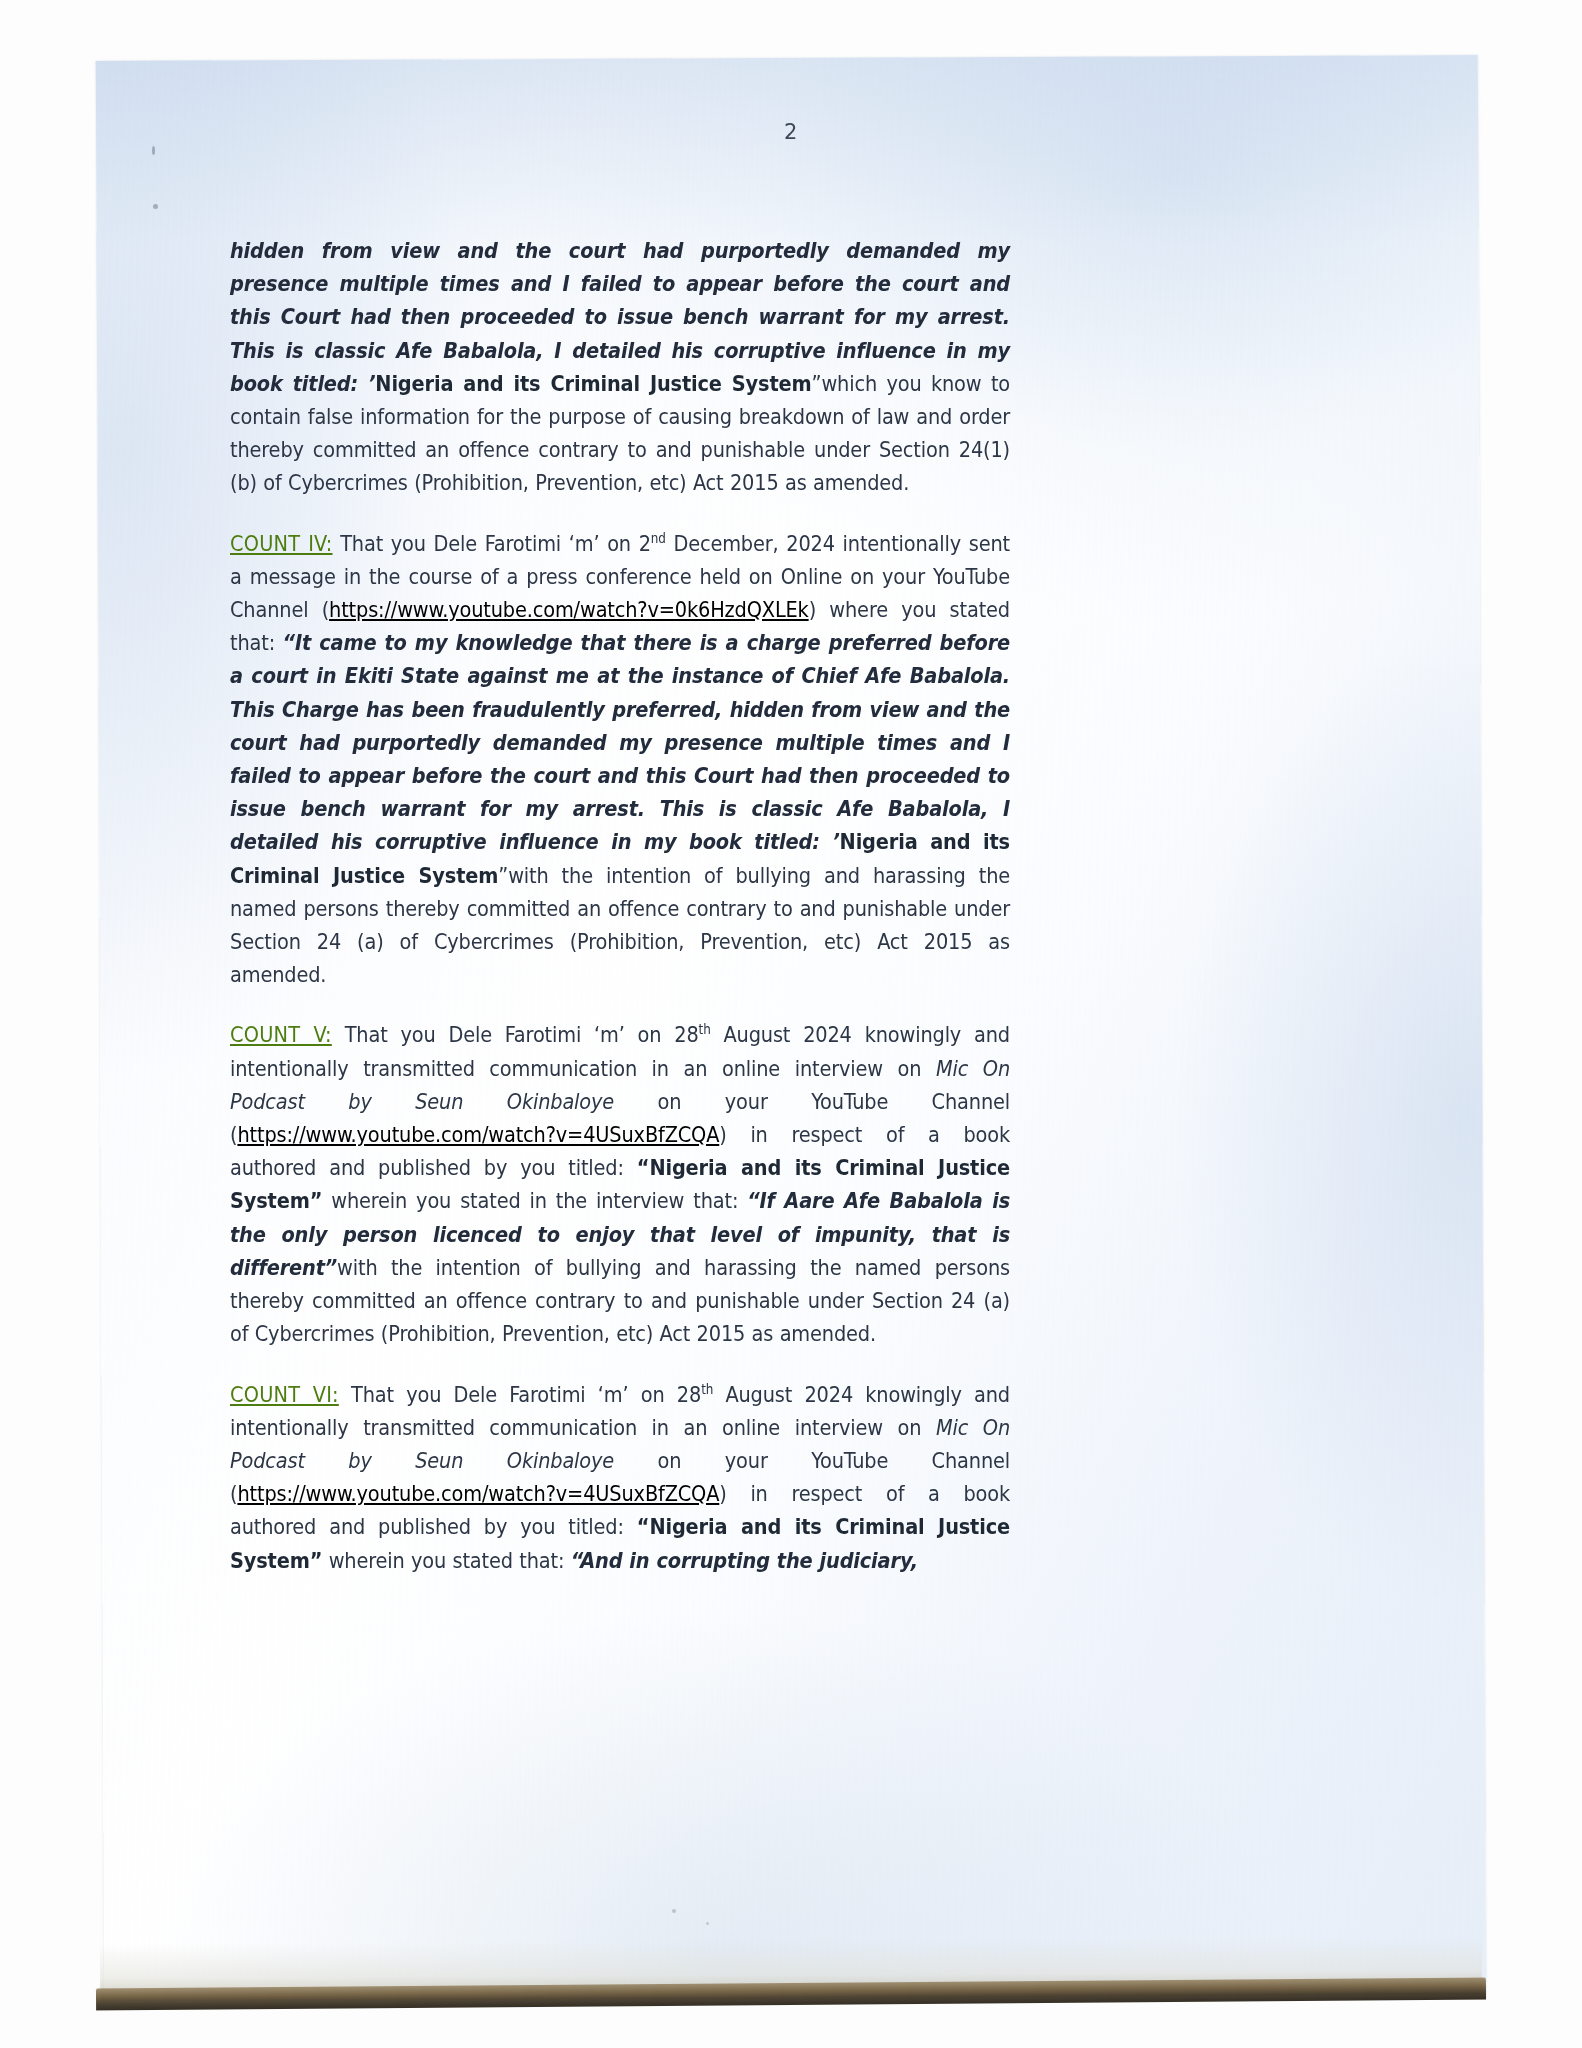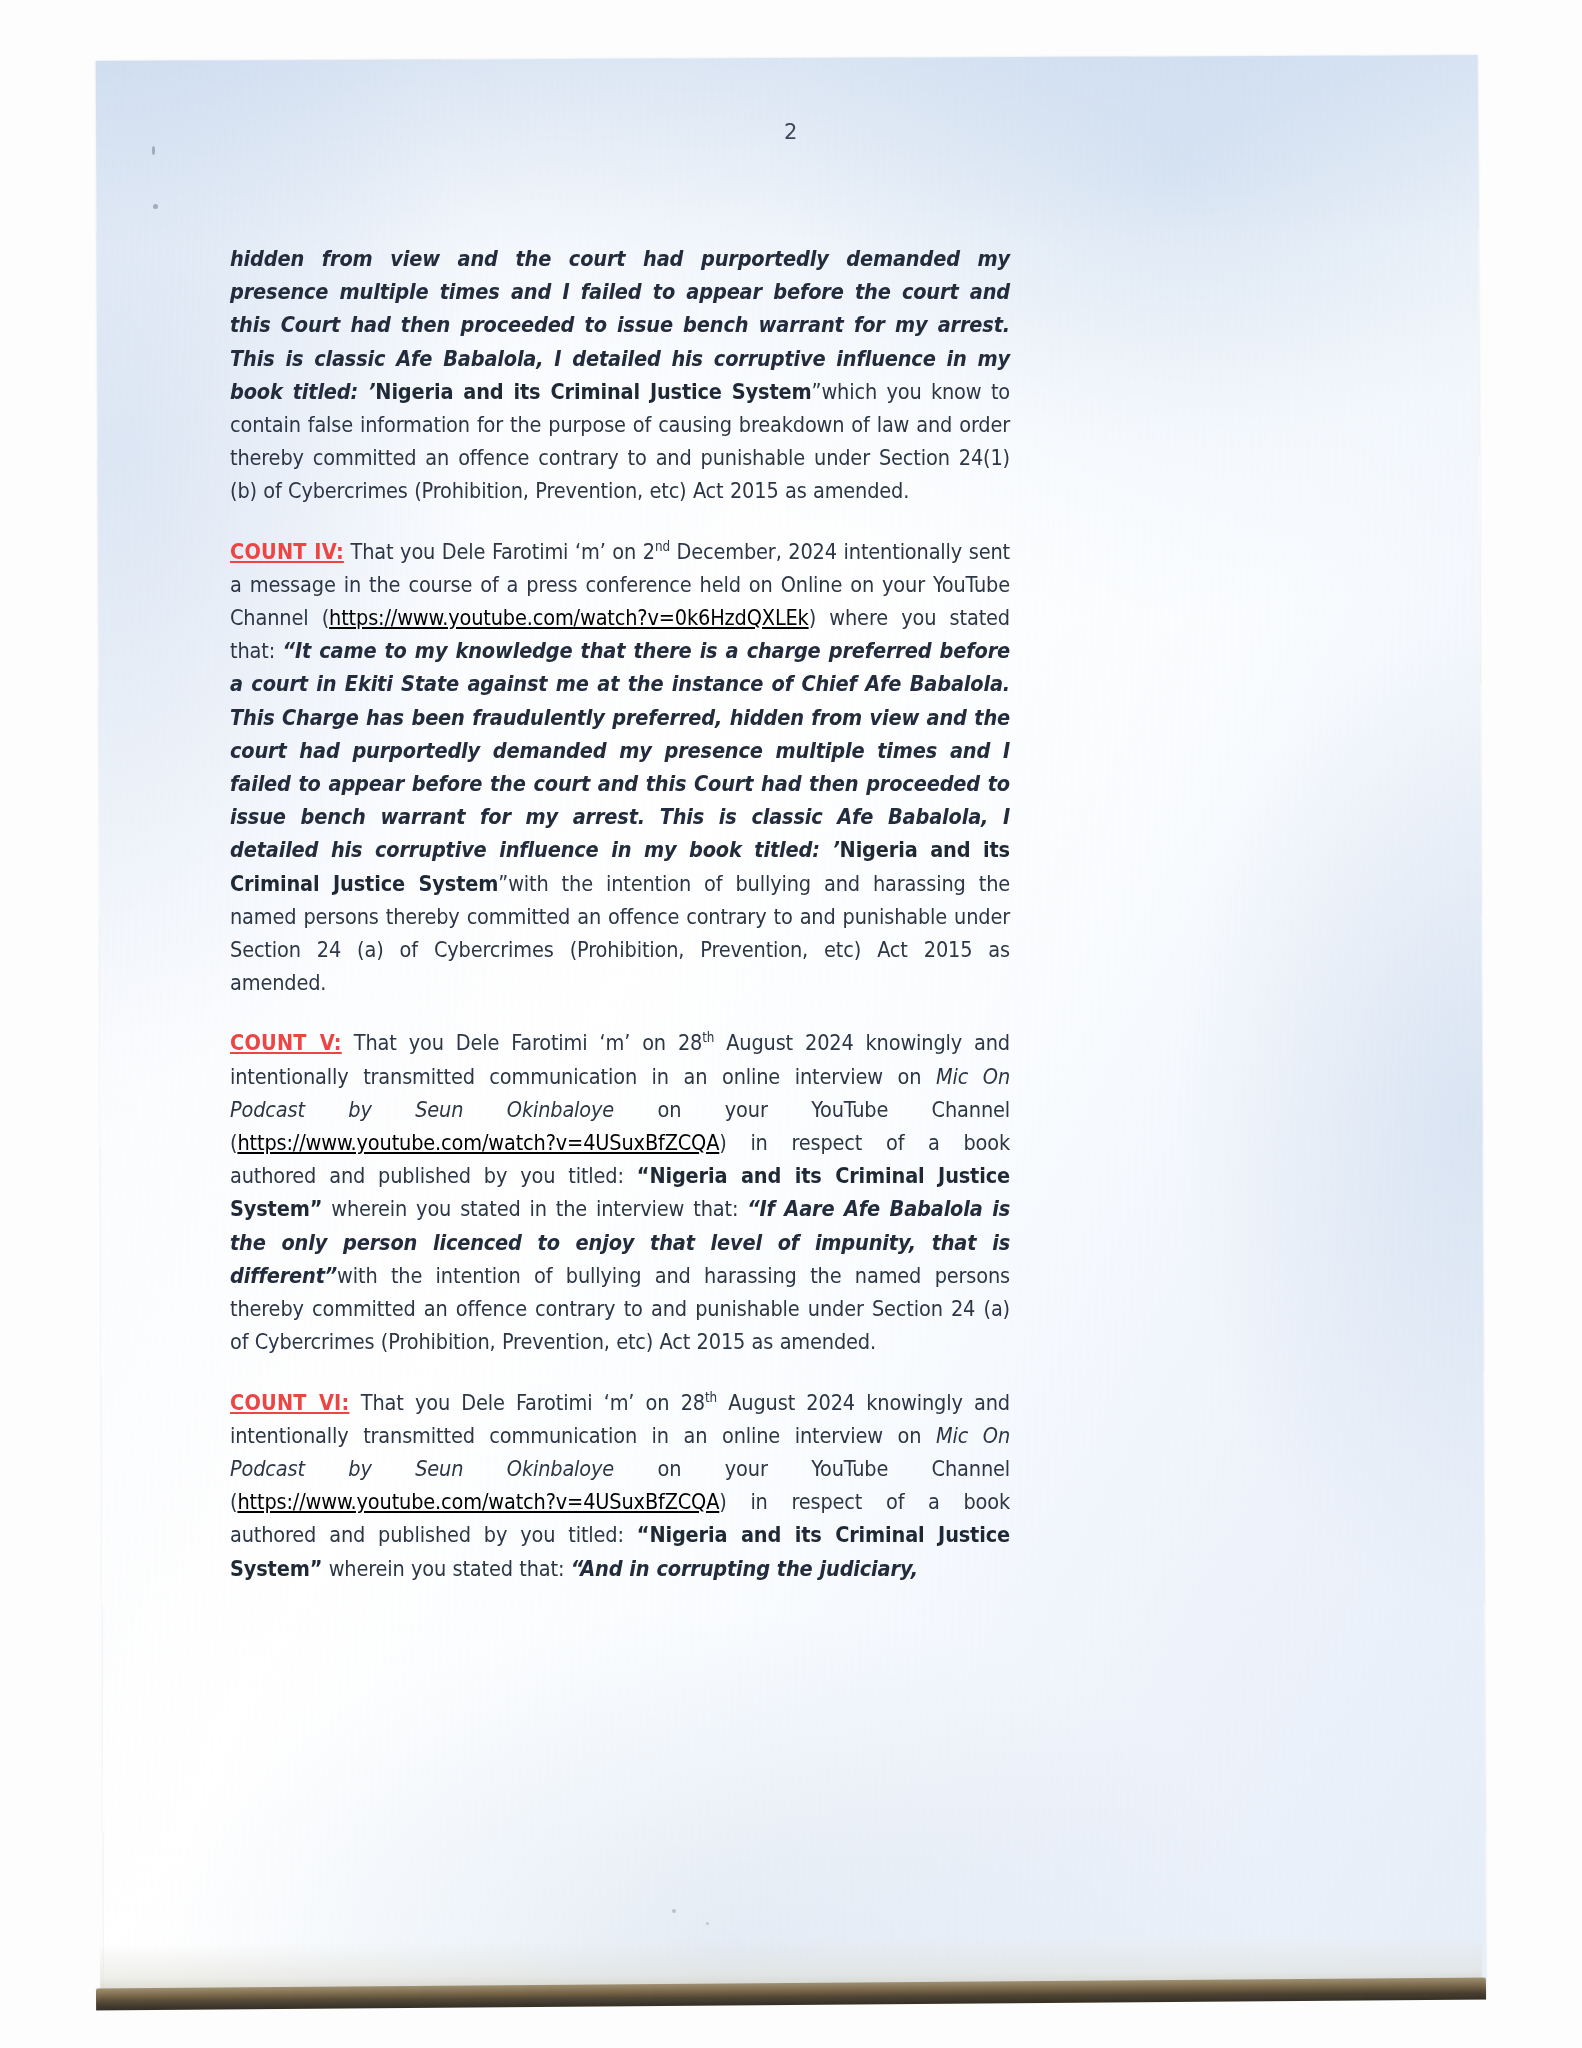--- a/index.html
+++ b/index.html
@@ -64,41 +64,41 @@
     position: absolute;
     left: 0; right: 0; top: 120px;
     text-align: center;
     font-size: 21px;
     color: #3c4758;
     font-family: "DejaVu Sans", sans-serif;
     letter-spacing: .5px;
   }
   #content {
     position: absolute;
-    left: 230px; top: 242px;
+    left: 230px; top: 234px;
     width: 780px;
   }
   p.para {
     margin: 0 0 27px 0;
     text-align: justify;
     text-justify: inter-word;
     font-size: 21.5px;
     line-height: 33.2px;
     color: #2c3646;
     font-family: "DejaVu Sans", sans-serif;
     font-stretch: condensed;
     letter-spacing: -0.15px;
     word-spacing: 0.4px;
   }
   p.para:last-child { margin-bottom: 0; }
 
   .bi { font-weight: bold; font-style: italic; color: #232c3c; }
   .b  { font-weight: bold; color: #1f2835; }
   .i  { font-style: italic; }
-  .hd { font-weight: bold; text-decoration: underline; color: #ef4444; letter-spacing: .2px; }
+  .hd { font-weight: normal; text-decoration: underline; color: #4d7c0f; letter-spacing: .2px; }
   .url {
     color: #000000;
     text-decoration: underline;
     text-underline-offset: 2px;
   }
   sup { font-size: 0.62em; vertical-align: super; line-height: 0; }
 
   
   #grain {
     position: absolute; left: 100px; top: 58px;

